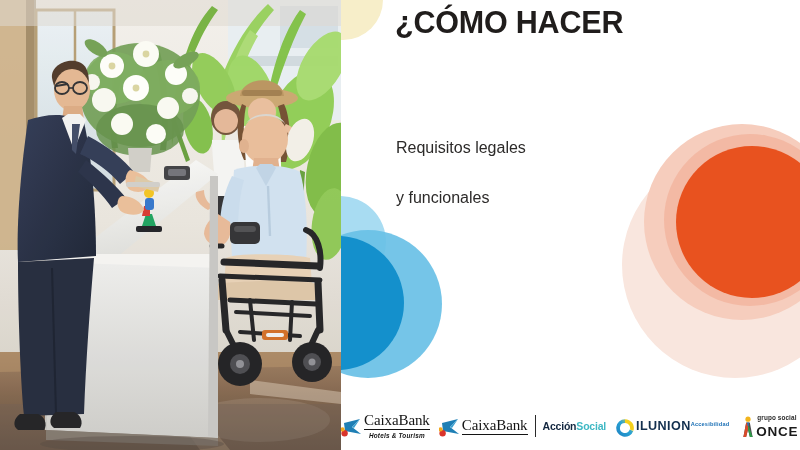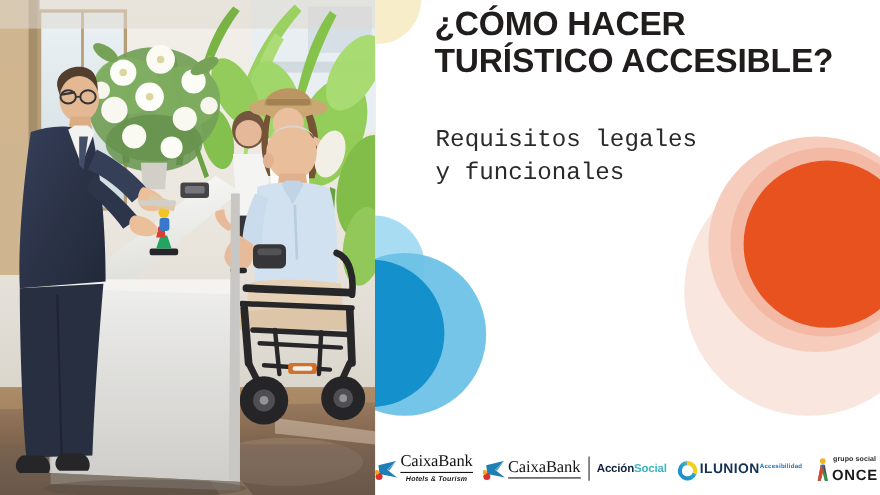--- a/index.html
+++ b/index.html
@@ -76,26 +76,27 @@
     color:#201d1c;
     white-space:nowrap;
   }
 
   .subtitle-block {
     position:absolute;
     left:55px; top:113px;
     width:340px;
   }
   .subtitle-line {
-    font-family:Liberation Mono, monospace;
+    font-family:Liberation Sans, sans-serif;
     font-weight:normal;
-    font-size:22px;
+    font-size:16px;
     line-height:30px;
     color:#2c2a29;
     white-space:nowrap;
+    margin-top:20px;
   }
 
   
   .logo-bar {
     position:absolute;
     left:0; bottom:0;
     width:523px; height:48px;
     display:flex;
     align-items:center;
     justify-content:flex-start;
@@ -392,21 +393,20 @@
     </div>
 
     <div class="deco-blue-wrap">
       <span class="bcirc bcirc-light"></span>
       <span class="bcirc bcirc-mid"></span>
       <span class="bcirc bcirc-dark"></span>
     </div>
 
     <div class="title-block">
       <div class="title-line">¿CÓMO HACER</div>
-      <div class="title-line">TURÍSTICO ACCESIBLE?</div>
     </div>
 
     <div class="subtitle-block">
       <div class="subtitle-line">Requisitos legales</div>
       <div class="subtitle-line">y funcionales</div>
     </div>
 
     <div class="logo-bar">
 
       <div class="logo" style="margin-right:9px;">

